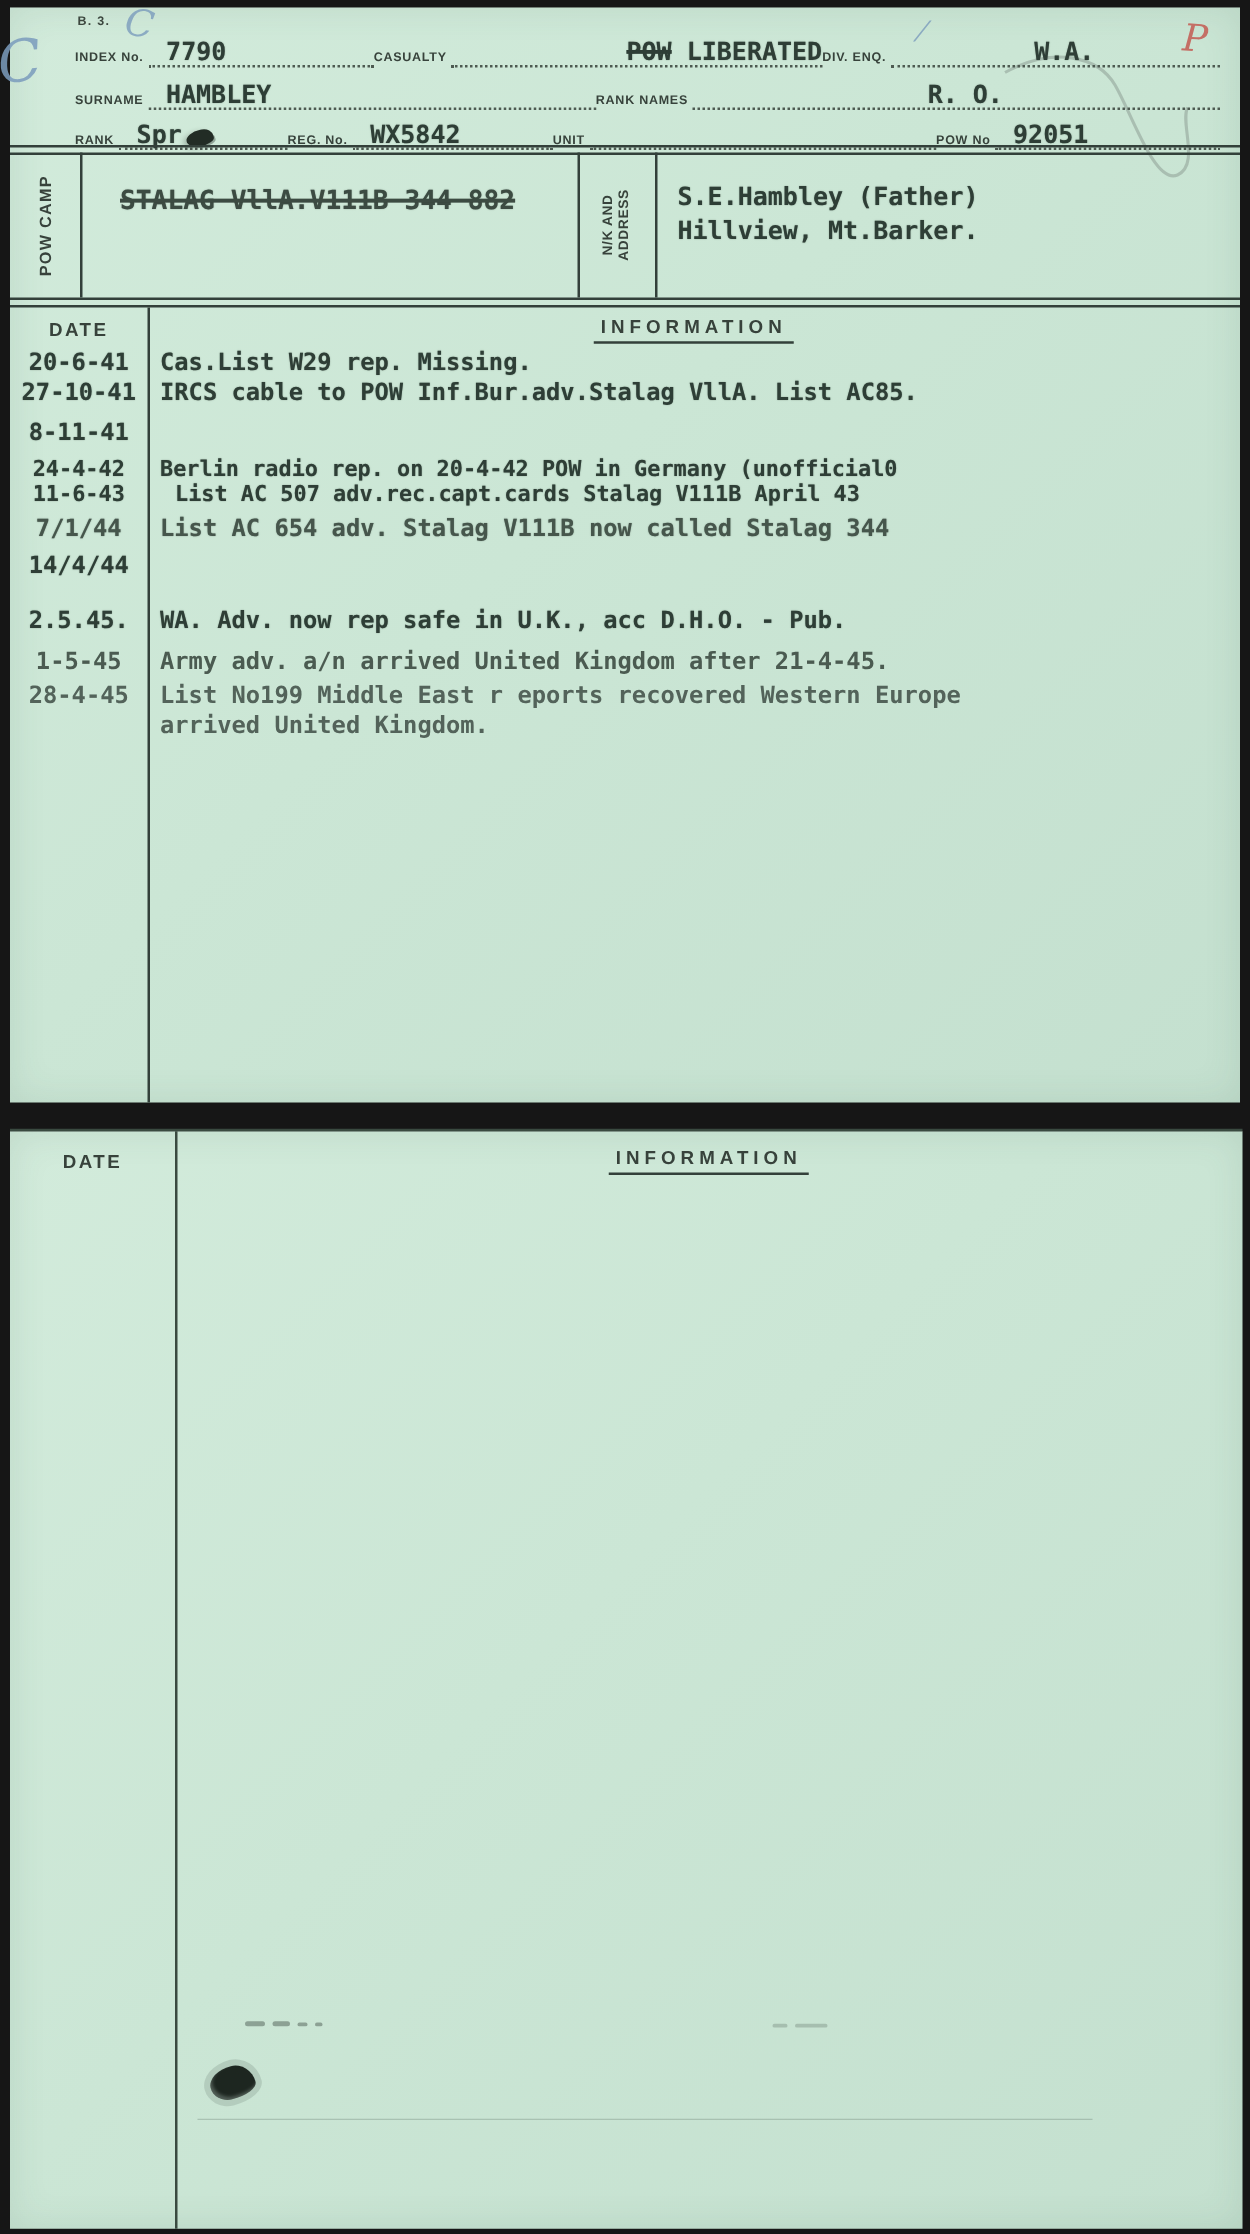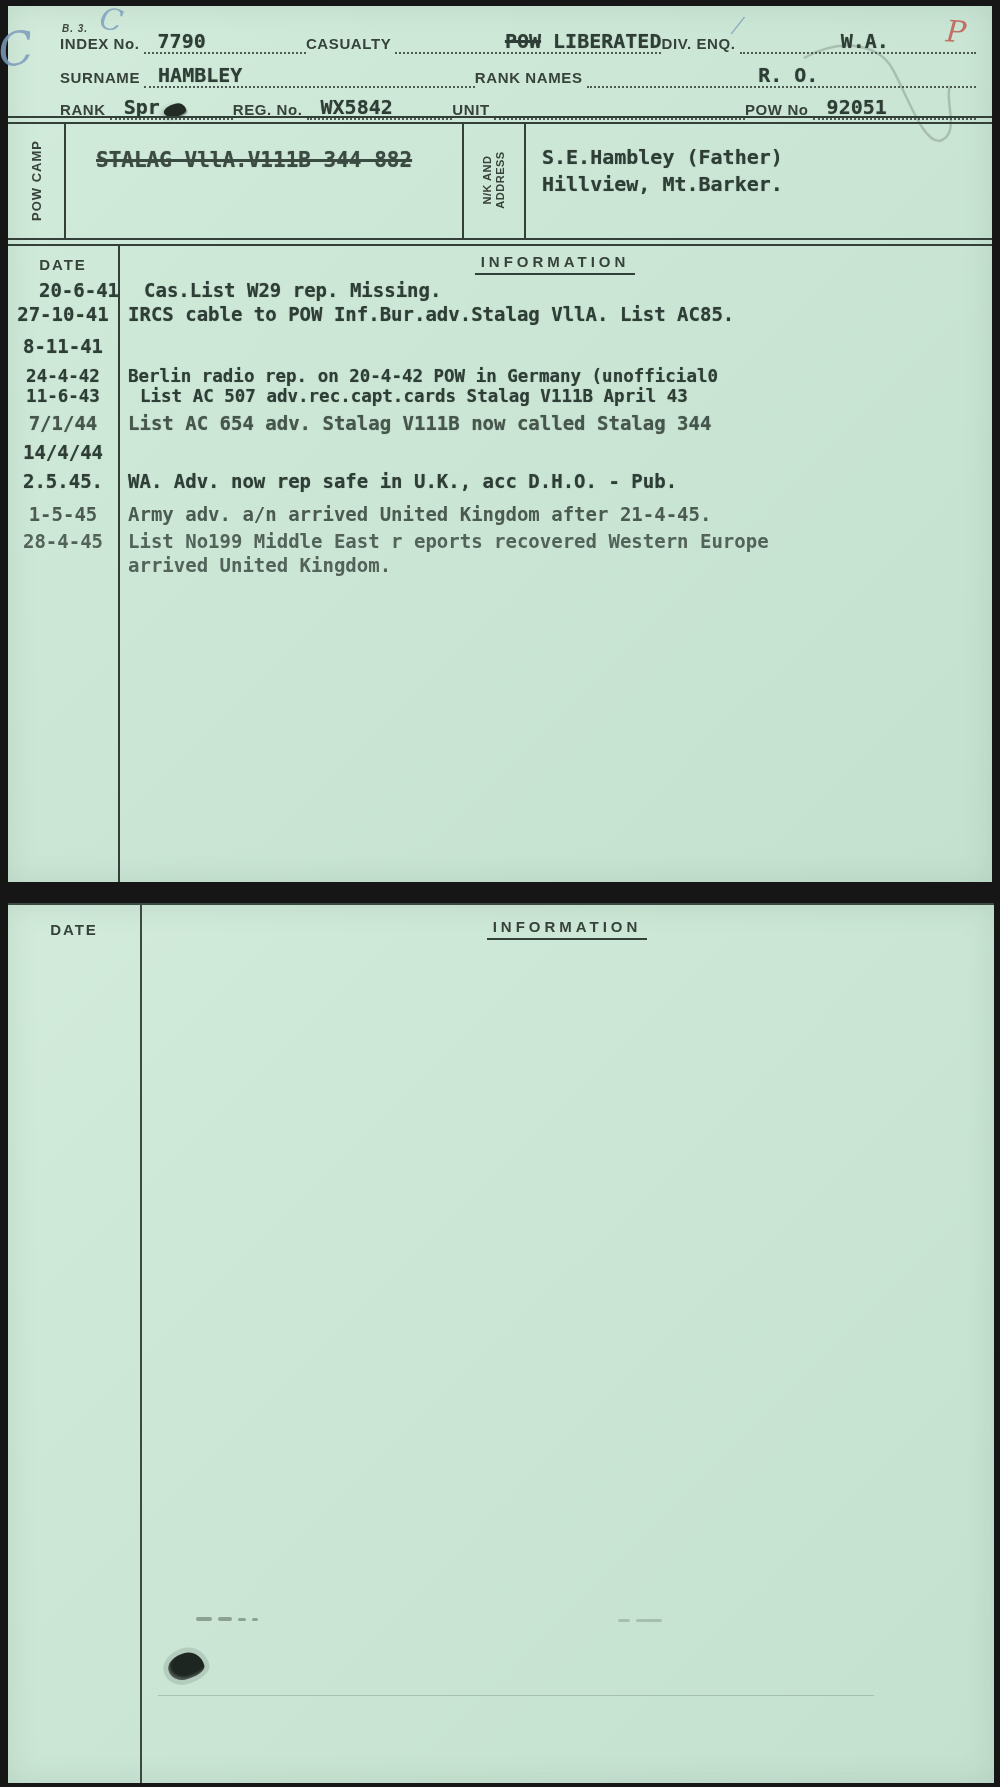--- a/index.html
+++ b/index.html
@@ -18,33 +18,33 @@
   #card2{left:8px;top:903px;width:986px;height:878px;border-top:2px solid #3a4a40;}
 
   
   .tw{
     font-family:"DejaVu Sans Mono", monospace;
     font-weight:700;color:#2e3e36;
     text-shadow:0 0 1px rgba(42,58,48,.55);
   }
   .lbl{
     font-family:"Liberation Sans", sans-serif;
-    font-weight:700;color:#37423b;font-size:15px;letter-spacing:.6px;
+    font-weight:700;color:#37423b;font-size:10px;letter-spacing:.6px;
     white-space:nowrap;
   }
 
   
   .hrow{position:absolute;left:52px;right:16px;display:flex;align-items:flex-end;height:26px;}
   .hrow .lbl{padding:0 4px 2px 0;}
   .fieldval{
     flex:1;border-bottom:2px dotted #4d5a51;position:relative;
     font-size:20px;line-height:22px;padding:0 0 0 14px;white-space:nowrap;
   }
   .struck{text-decoration:line-through;text-decoration-thickness:2.5px;}
-  .formcode{position:absolute;left:54px;top:17px;font-size:10px;font-weight:700;color:#3c473f;letter-spacing:1px;font-style:italic;}
+  .formcode{position:absolute;left:54px;top:6px;font-size:10px;font-weight:700;color:#3c473f;letter-spacing:1px;}
   .hand{position:absolute;font-family:"DejaVu Serif", serif;font-style:italic;}
   .hand-c-big{left:-10px;top:16px;font-size:46px;color:#7b9cbd;opacity:.85;transform:rotate(-8deg);}
   .hand-c-small{left:92px;top:-4px;font-size:30px;color:#7b9cbd;opacity:.8;transform:rotate(10deg);}
   .hand-p{right:26px;top:8px;font-size:30px;color:#c4635a;opacity:.9;transform:rotate(4deg);}
   .hand-tick{left:728px;top:8px;font-size:22px;color:#7b9cbd;opacity:.8;}
   .inkblot{
     position:absolute;width:22px;height:13px;background:#222c25;
     border-radius:60% 40% 55% 45%/55% 60% 40% 50%;
     box-shadow:2px 2px 0 -1px rgba(34,44,37,.35), -3px 1px 4px rgba(34,44,37,.25);
     transform:rotate(-12deg);
@@ -75,29 +75,29 @@
   #card1 .thead-date{left:0;width:110px;top:250px;}
   #card2 .thead-date{left:0;width:132px;top:16px;}
   .thead-info{position:absolute;text-align:center;}
   #card1 .thead-info{left:110px;right:0;top:247px;}
   #card2 .thead-info{left:132px;right:0;top:13px;}
   .thead-info span{display:inline-block;font-size:15px;letter-spacing:4px;border-bottom:2px solid #33403a;padding:0 6px 3px;}
   .trows{position:absolute;left:0;right:6px;top:268px;}
   .trow{display:flex;align-items:flex-start;line-height:24px;font-size:19px;}
   .trow .dcell{width:110px;flex:0 0 110px;text-align:center;white-space:nowrap;}
   .trow .icell{flex:1;padding-left:10px;}
-  .trow:nth-child(1){margin-top:4px;padding-left:16px;}
+  .trow:nth-child(1){margin-top:4px;}
   .trow:nth-child(2){}
   .trow:nth-child(3){margin-top:8px;}
   .trow:nth-child(4){margin-top:8px;font-size:17.5px;line-height:20px;}
   .trow:nth-child(5){margin-top:0;font-size:17.5px;line-height:20px;}
   .trow:nth-child(5) .icell{padding-left:2px;margin-left:20px;}
   .trow:nth-child(6){margin-top:5px;color:#46564c;}
   .trow:nth-child(7){margin-top:5px;}
-  .trow:nth-child(8){margin-top:5px;justify-content:center;}
+  .trow:nth-child(8){margin-top:20px;justify-content:center;}
   .trow:nth-child(9){margin-top:9px;color:#4b5b51;text-shadow:none;}
   .trow:nth-child(10){margin-top:3px;color:#53635a;text-shadow:none;}
 
   
   .smudge{position:absolute;display:flex;gap:6px;align-items:center;opacity:.55;}
   .smudge i{display:block;height:4px;background:#5a6a60;border-radius:2px;}
   .hole{
     position:absolute;left:160px;top:748px;width:36px;height:26px;
     background:#1d2620;border-radius:55% 45% 60% 40%/50% 65% 35% 50%;
     transform:rotate(-14deg);

